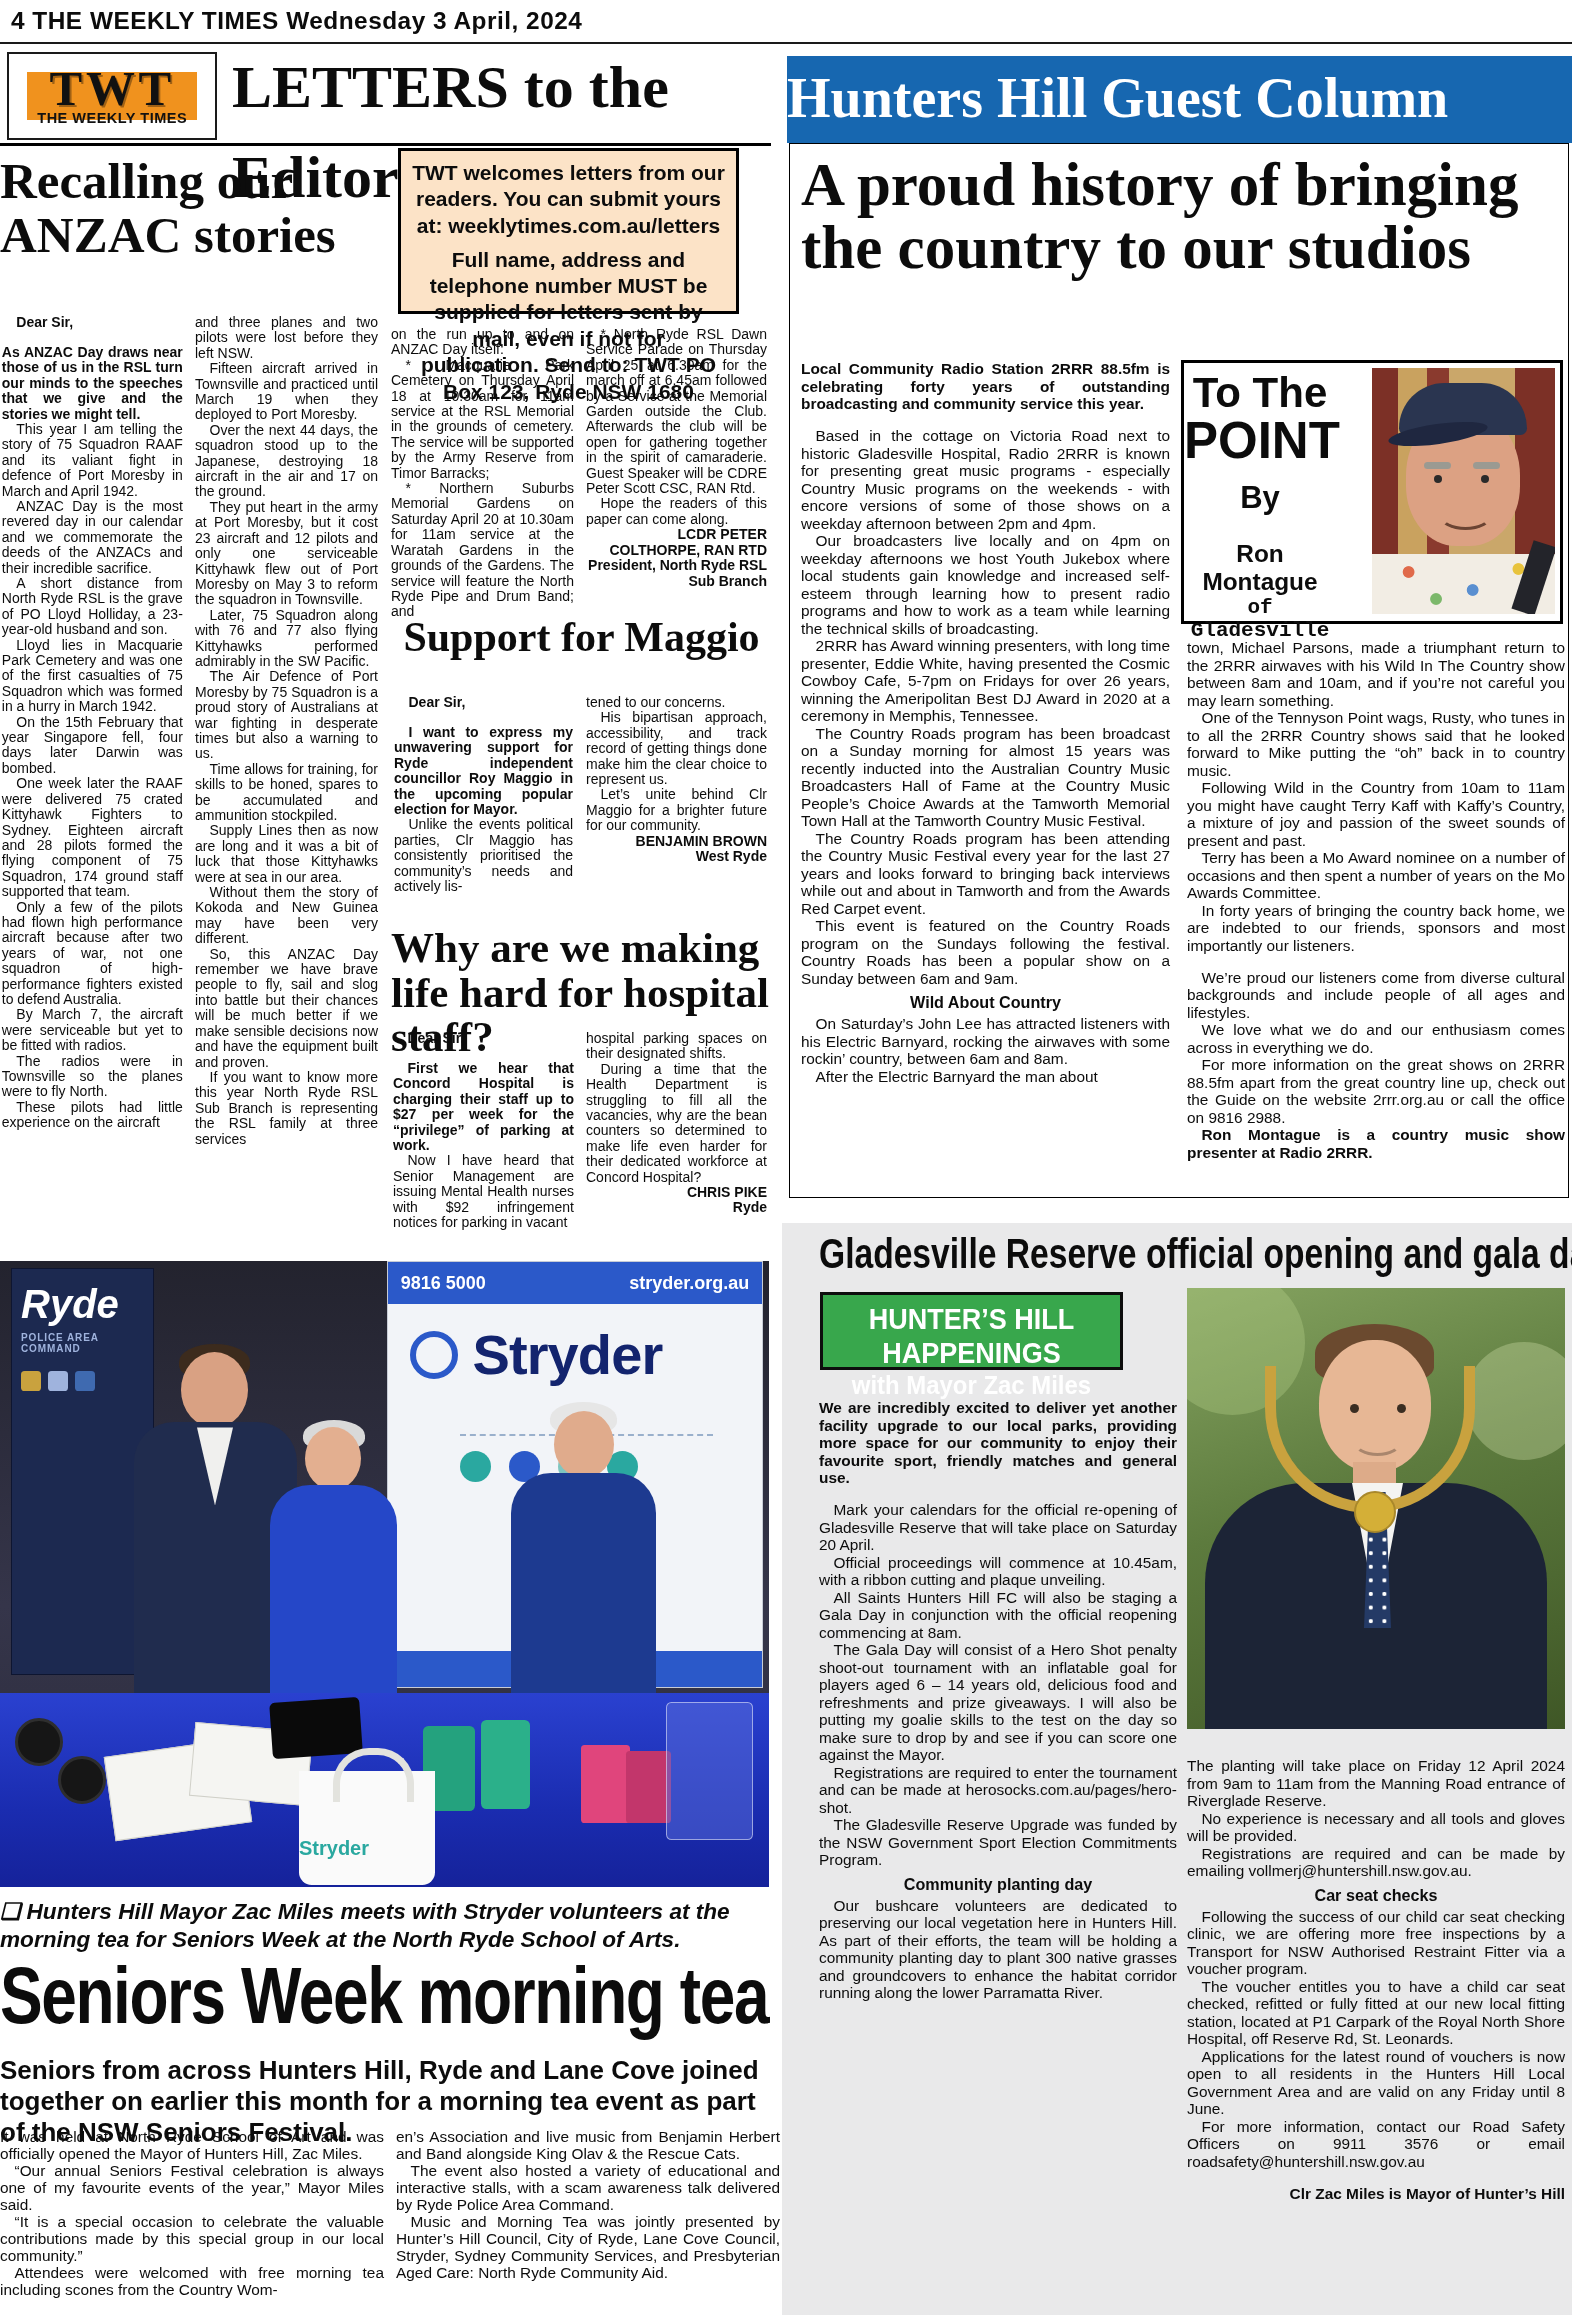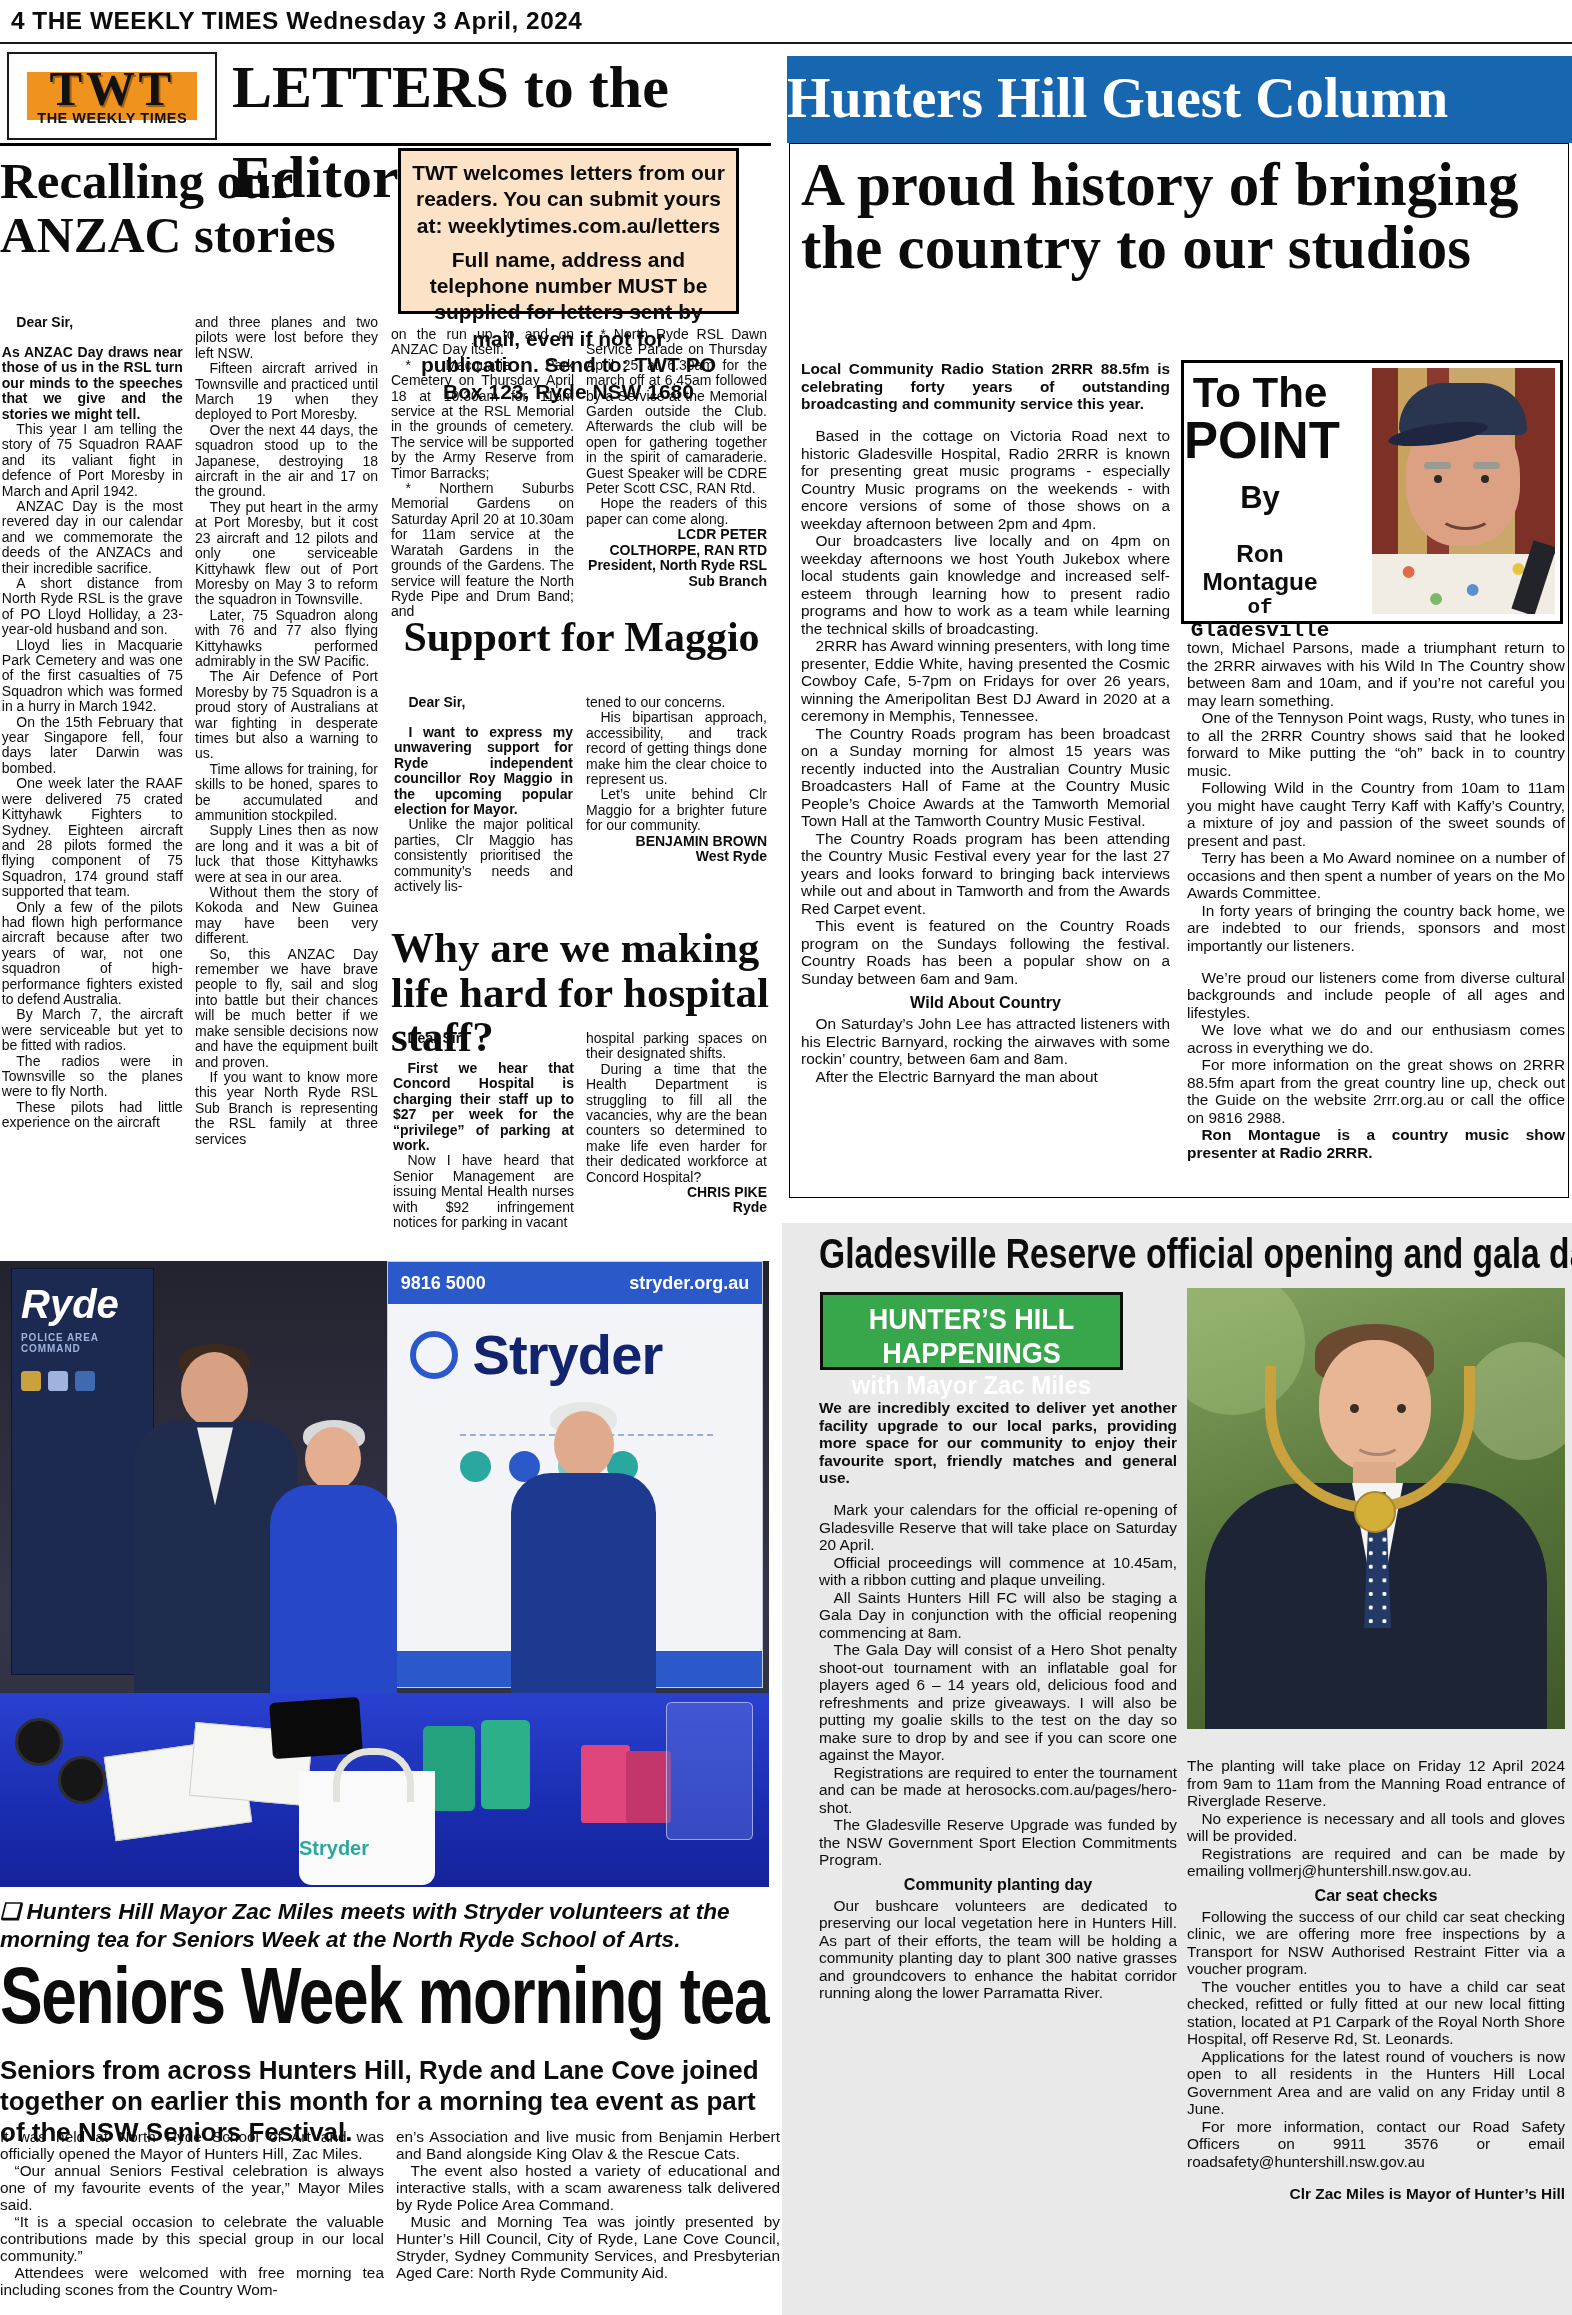--- a/index.html
+++ b/index.html
@@ -255,21 +255,21 @@
       <p>* North Ryde RSL Dawn Service Parade on Thursday April 25 at 6.30am for the march off at 6.45am followed by a Service at the Memorial Garden outside the Club. Afterwards the club will be open for gathering together in the spirit of camaraderie. Guest Speaker will be CDRE Peter Scott CSC, RAN Rtd.</p>
       <p>Hope the readers of this paper can come along.</p>
       <p class="sig">LCDR PETER COLTHORPE, RAN RTD</p>
       <p class="sig">President, North Ryde RSL Sub Branch</p>
     </div>
 
   <h2 class="abs maggio-headline serif">Support for Maggio</h2>
   <div class="abs col cols-s c-m1">
       <p class="dear">Dear Sir,</p>
       <p class="lead">I want to express my unwavering support for Ryde independent councillor Roy Maggio in the upcoming popular election for Mayor.</p>
-      <p>Unlike the major political parties, Clr Maggio has consistently prioritised the community’s needs and actively lis-</p>
+      <p>Unlike the events political parties, Clr Maggio has consistently prioritised the community’s needs and actively lis-</p>
     </div>
   <div class="abs col cols-s c-m2">
       <p class="first">tened to our concerns.</p>
       <p>His bipartisan approach, accessibility, and track record of getting things done make him the clear choice to represent us.</p>
       <p>Let’s unite behind Clr Maggio for a brighter future for our community.</p>
       <p class="sig">BENJAMIN BROWN</p>
       <p class="sig">West Ryde</p>
     </div>
 
   <h2 class="abs hospital-headline serif">Why are we making life hard for hospital staff?</h2>

